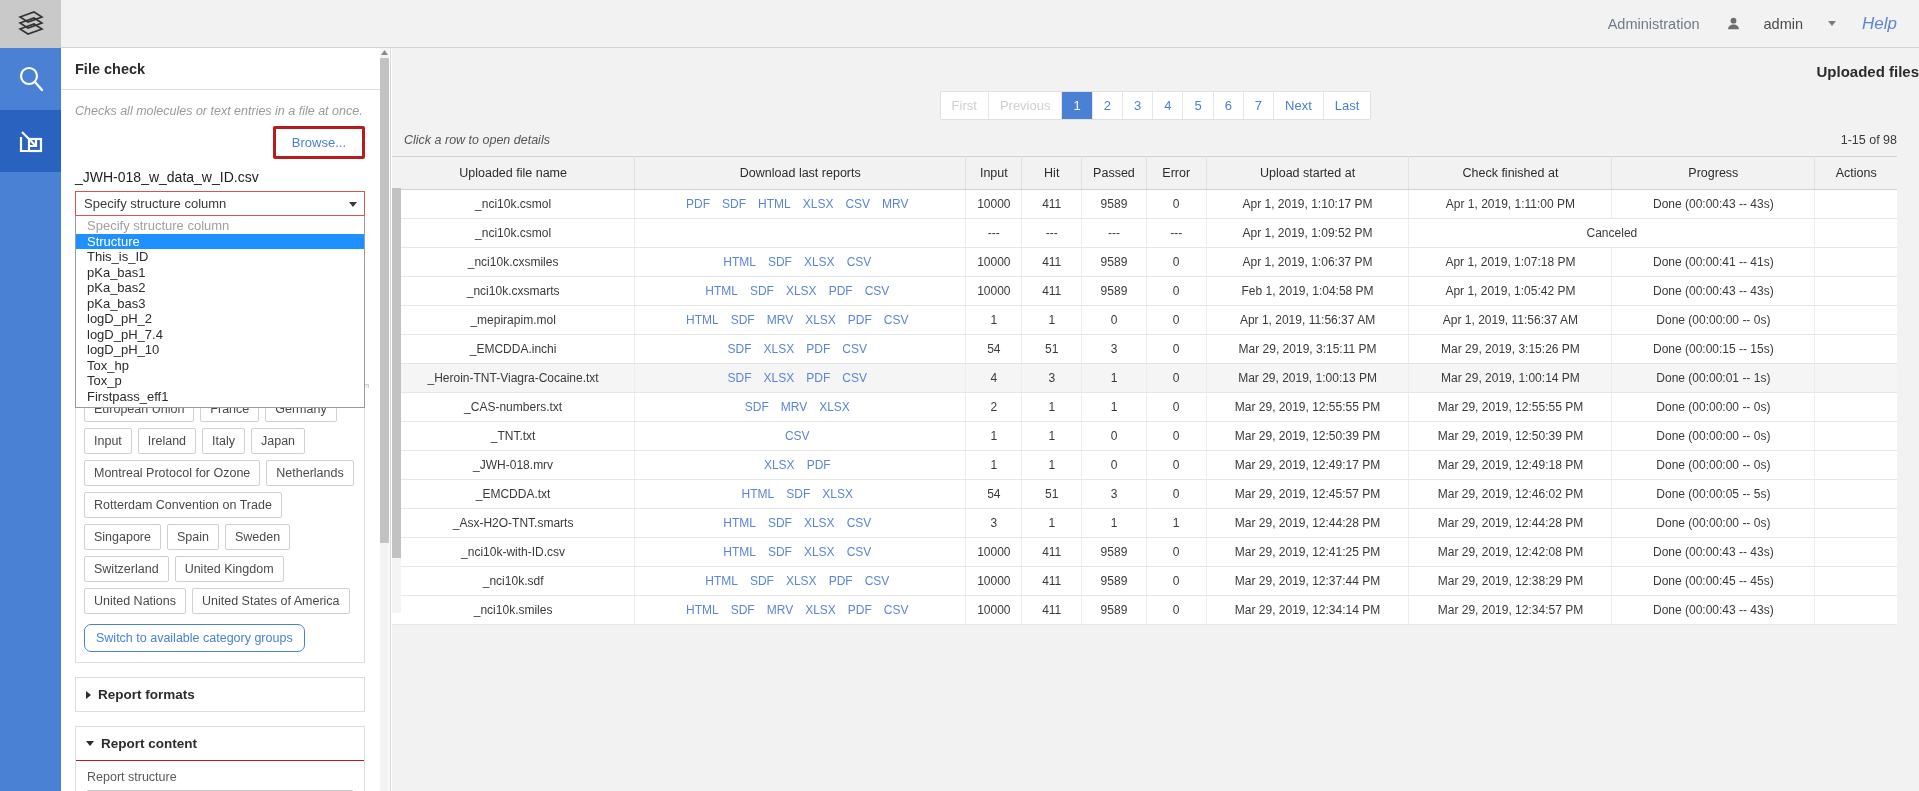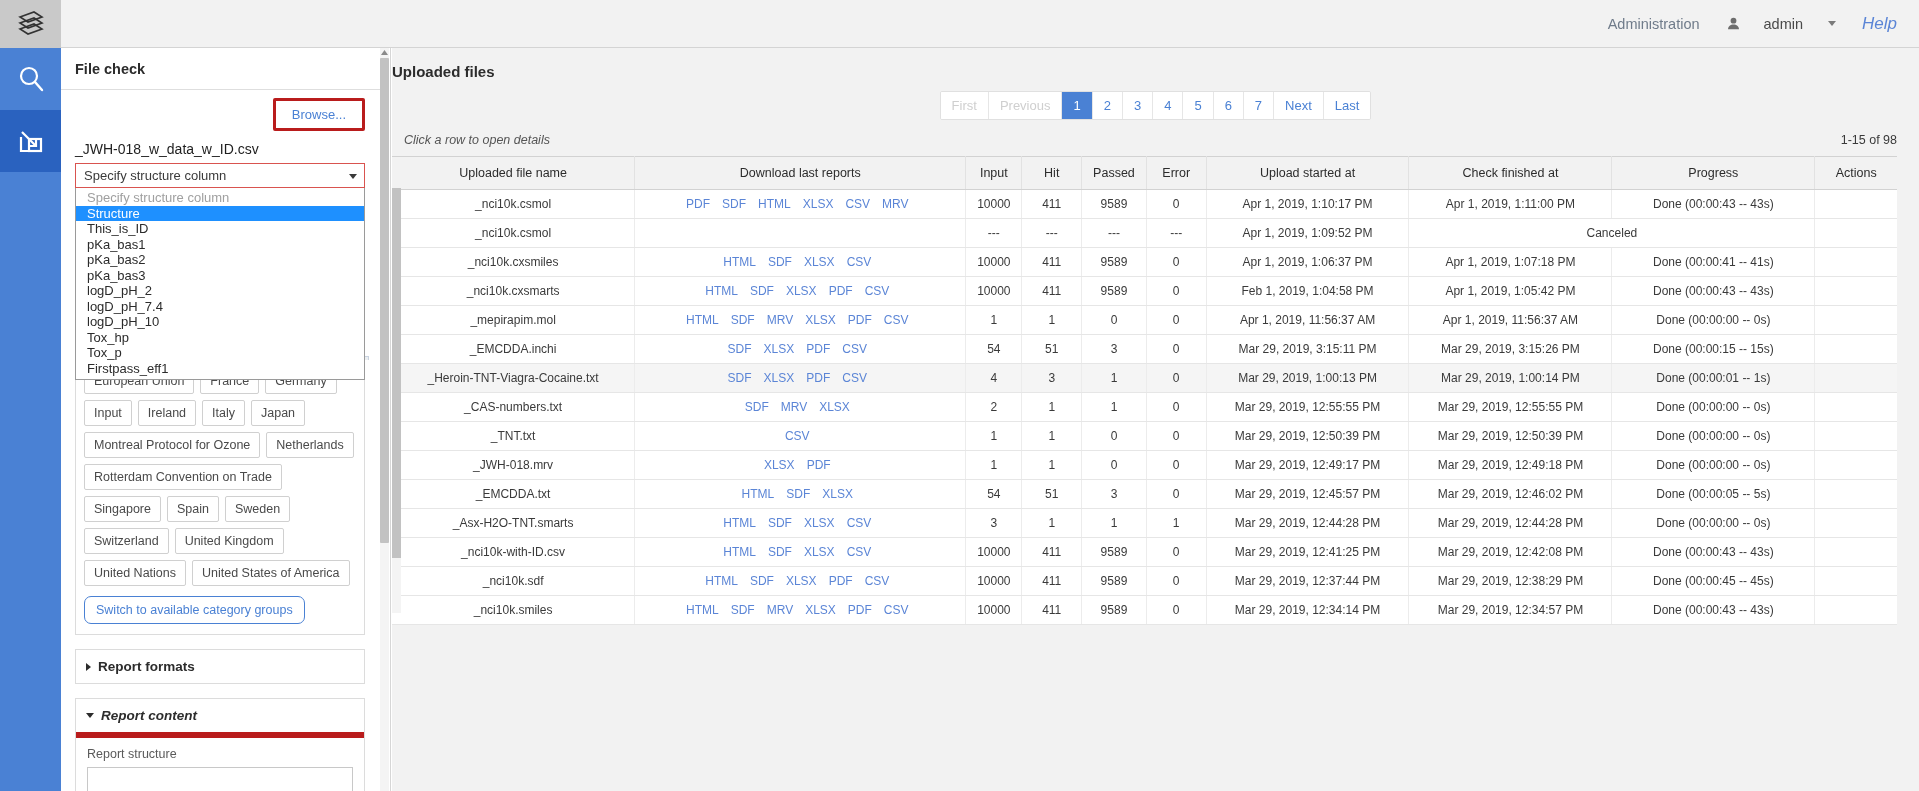--- a/index.html
+++ b/index.html
@@ -116,21 +116,21 @@
     font-family: "Liberation Sans", sans-serif;
   }
 
   .section {
     margin: 14px 18px 0 14px; border: 1px solid #dcdcdc; background:#fff;
   }
   .section-head {
     padding: 9px 10px; font-size: 13.5px; font-weight: bold; color: #2c2c2c;
     display:flex; align-items:center; gap:7px; cursor: pointer;
   }
-  .section.open .section-head { border-bottom: 6px solid #b91c1c; font-style: italic; }
+  .section.open .section-head { border-bottom: 1px solid #b91c1c; }
   .tri-r { width:0;height:0;border-top:4px solid transparent;border-bottom:4px solid transparent;border-left:5px solid #2c2c2c; }
   .tri-d { width:0;height:0;border-left:4px solid transparent;border-right:4px solid transparent;border-top:5px solid #2c2c2c; }
   .section-body { padding: 9px 11px 12px 11px; }
   .field-label { font-size: 12.5px; color: #5a5a5a; margin-bottom: 6px; }
   .field-select {
     position: relative; height: 27px; border: 1px solid #c8c8c8; background:#fff;
     display:flex; align-items:center; padding-left: 9px; font-size: 13px; color: #3a3a3a;
   }
 
   
@@ -144,21 +144,21 @@
   .panel-sb-arrow {
     position:absolute; left:0; width: 9px; height: 9px; display:flex; align-items:center; justify-content:center;
   }
 
   
   .content {
     position: absolute; left: 392px; top: 48px; right: 0; bottom: 0;
     background: #f2f2f2;
   }
   .content-title {
-    text-align: left; font-size: 15px; font-weight: bold; color: #2c2c2c;
+    text-align: right; font-size: 15px; font-weight: bold; color: #2c2c2c;
     padding: 15px 0 0 0;
   }
   .pager-row { display:flex; justify-content:center; padding: 11px 0 0 0; }
   .pager { display: flex; border: 1px solid #e0e0e0; background:#fff; border-radius:2px; overflow:hidden;}
   .pg {
     min-width: 30px; padding: 6px 11px; text-align:center;
     font-size: 13px; color: #4a81d4; border-right: 1px solid #e6e6e6; background:#fff;
     cursor: pointer;
   }
   .pg:last-child { border-right: none; }
@@ -242,20 +242,21 @@
     </div>
     <a class="help-link" href="#">Help</a>
   </div>
 
   <div class="leftpanel">
     <div class="panel-scroll">
       <div class="panel-inner">
 
         <div class="panel-title">File check</div>
 
+        <div class="panel-desc">Checks all molecules or text entries in a file at once.</div>
 
         <div class="browse-row">
           <button class="browse-btn">Browse...</button>
         </div>
 
         <div class="filename">_JWH-018_w_data_w_ID.csv</div>
 
         <div class="select-wrap">
           <div class="select-box">
             <span>Specify structure column</span>

